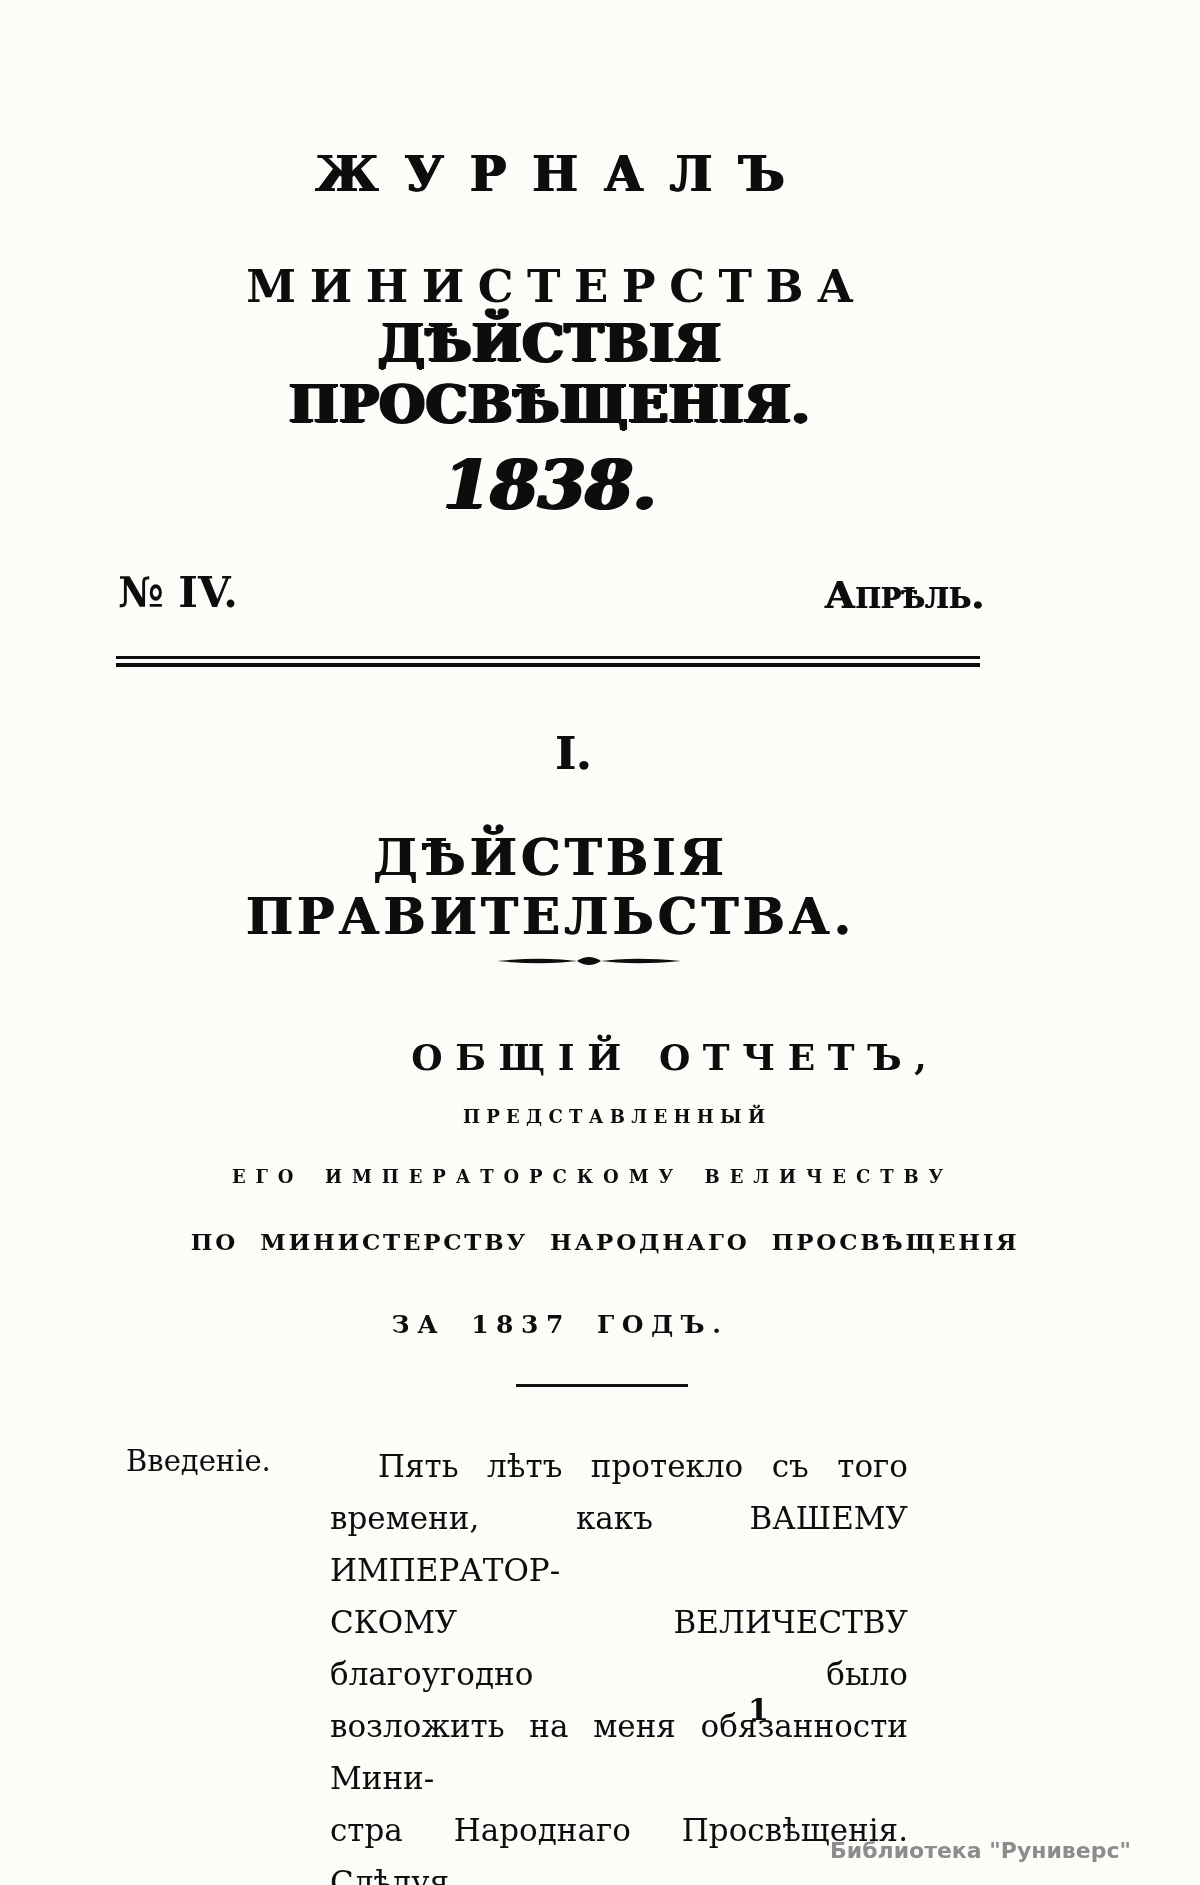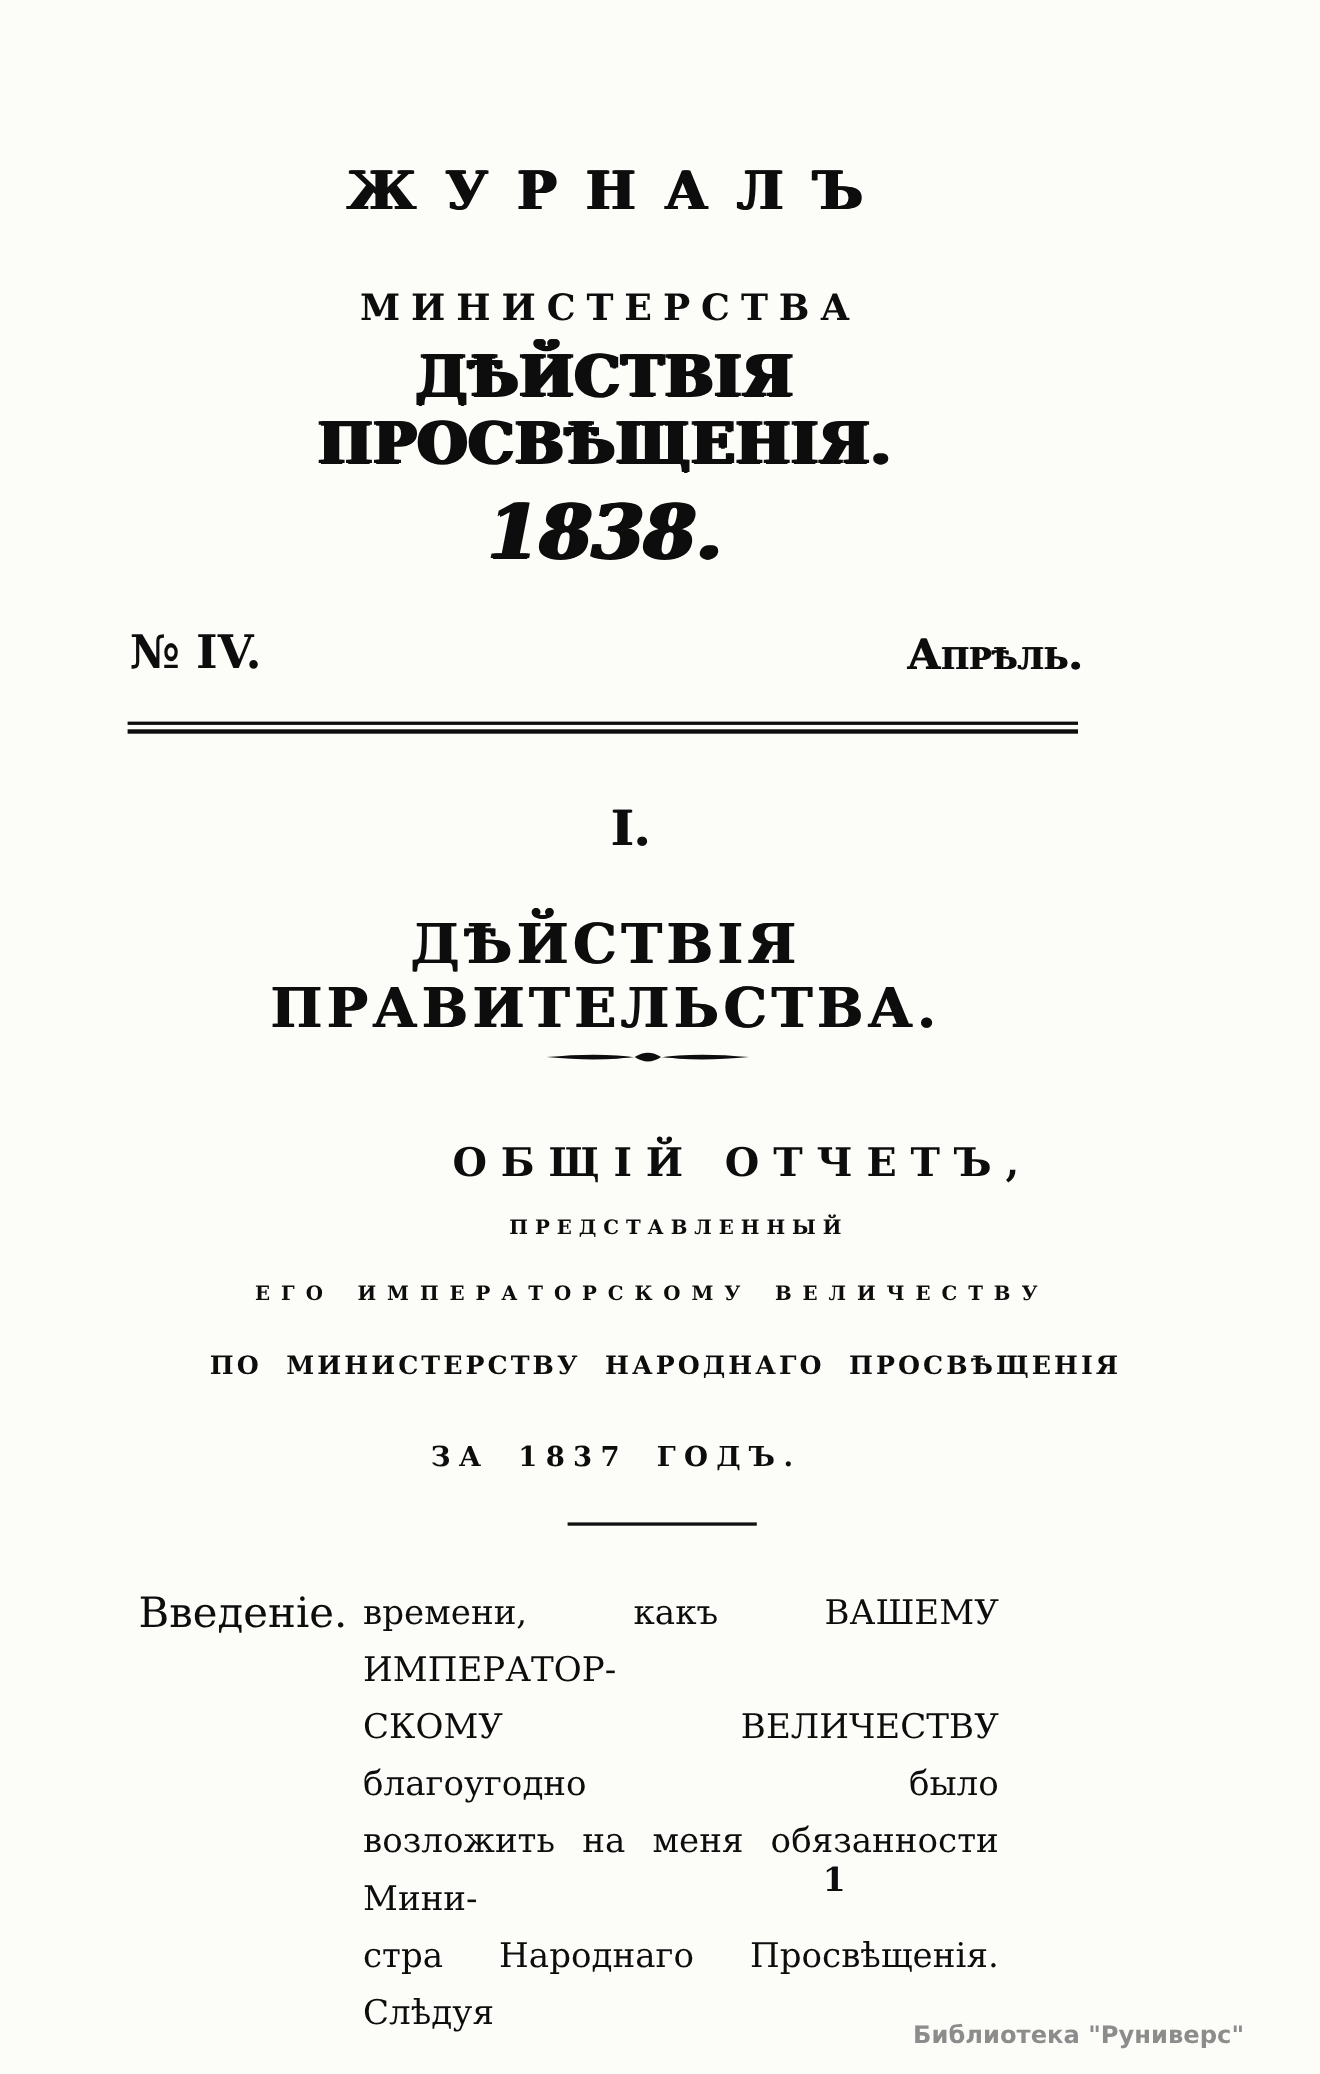--- a/index.html
+++ b/index.html
@@ -15,21 +15,21 @@
   .ctr { text-align: center; }
 
   .journal-title {
     top: 146px; left: 115px; width: 870px;
     font-size: 48px; font-weight: bold;
     letter-spacing: 0.55em; text-indent: 0.55em;
     text-shadow: 1px 0 0 currentColor, -1px 0 0 currentColor;
   }
   .ministry-line {
     top: 260px; left: 115px; width: 870px;
-    font-size: 33px; font-weight: bold;
+    font-size: 45px; font-weight: bold;
     letter-spacing: 0.30em; text-indent: 0.30em;
   }
   .narodnago-line {
     top: 312px; left: 115px; width: 870px;
     font-size: 52px; font-weight: bold;
     letter-spacing: 0.02em; word-spacing: 0.35em;
     text-shadow: 2px 0 0 currentColor, -2px 0 0 currentColor, 0 1px 0 currentColor;
   }
   .year-line {
     top: 444px; left: 115px; width: 870px;
@@ -88,21 +88,21 @@
     top: 1290px; left: 115px; width: 890px;
     font-size: 25px; font-weight: bold;
     letter-spacing: 0.30em; word-spacing: 0.4em; margin-top: 20px;
   }
   .short-rule {
     top: 1384px; left: 516px; width: 172px; height: 0;
     border-top: 3px solid #111;
   }
   .margin-note {
     top: 1444px; left: 126px;
-    font-size: 38px;
+    font-size: 29px;
   }
   .body-paragraph {
     top: 1440px; left: 330px; width: 578px;
     font-size: 31px; line-height: 52px;
   }
   .body-line {
     text-align: justify;
     text-align-last: justify;
     white-space: normal;
   }
@@ -155,20 +155,21 @@
 
 <div class="abs ctr report-line4">ПО МИНИСТЕРСТВУ НАРОДНАГО ПРОСВѢЩЕНІЯ</div>
 
 <div class="abs ctr report-line5">ЗА 1837 ГОДЪ.</div>
 
 <div class="abs short-rule"></div>
 
 <div class="abs margin-note">Введеніе.</div>
 
 <div class="abs body-paragraph">
+  <div class="body-line first">Пять лѣтъ протекло съ того</div>
   <div class="body-line">времени, какъ ВАШЕМУ ИМПЕРАТОР-</div>
   <div class="body-line">СКОМУ ВЕЛИЧЕСТВУ благоугодно было</div>
   <div class="body-line">возложить на меня обязанности Мини-</div>
   <div class="body-line">стра Народнаго Просвѣщенія. Слѣдуя</div>
 </div>
 
 <div class="abs page-number">1</div>
 
 <div class="abs watermark">Библиотека "Руниверс"</div>
 

